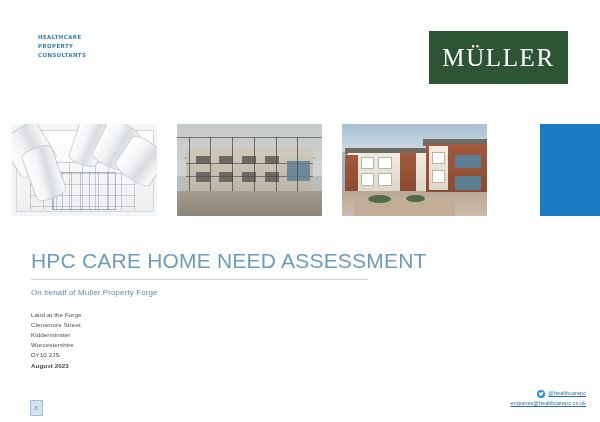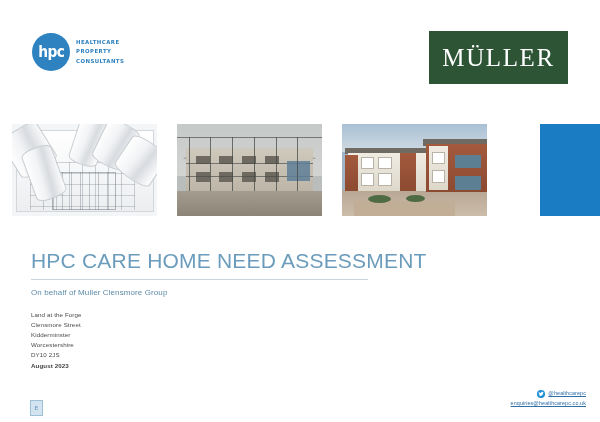--- a/index.html
+++ b/index.html
@@ -247,23 +247,20 @@
     color: #2E6FA8;
     font-size: 5.4px;
     text-decoration: underline;
     letter-spacing: 0.1px;
   }
 </style>
 </head>
 <body>
 
 <div class="hpc-logo">
-  <div class="hpc-mark">
-    <span class="hpc-mark-text">hpc</span>
-  </div>
   <div class="hpc-words">
     <div>HEALTHCARE</div>
     <div>PROPERTY</div>
     <div>CONSULTANTS</div>
   </div>
 </div>
 
 <div class="muller-logo">
   <span class="muller-text">MÜLLER</span>
 </div>
@@ -325,21 +322,21 @@
   <div class="ch-glass" style="left:78%; top:56%; width:18%; height:16%;"></div>
   <div class="ch-path" style="left:8%; bottom:0; width:70%; height:16%;"></div>
   <div class="ch-shrub" style="left:18%; bottom:14%; width:16%; height:9%;"></div>
   <div class="ch-shrub" style="left:44%; bottom:15%; width:13%; height:8%;"></div>
 </div>
 
 <div class="blue-block"></div>
 
 <div class="title">HPC CARE HOME NEED ASSESSMENT</div>
 <div class="title-rule"></div>
-<div class="subtitle">On behalf of Muller Clensmore Group</div>
+<div class="subtitle">On behalf of Muller Property Forge</div>
 
 <div class="address">
   <div>Land at the Forge</div>
   <div>Clensmore Street</div>
   <div>Kidderminster</div>
   <div>Worcestershire</div>
   <div>DY10 2JS</div>
 </div>
 <div class="doc-date">August 2023</div>
 

